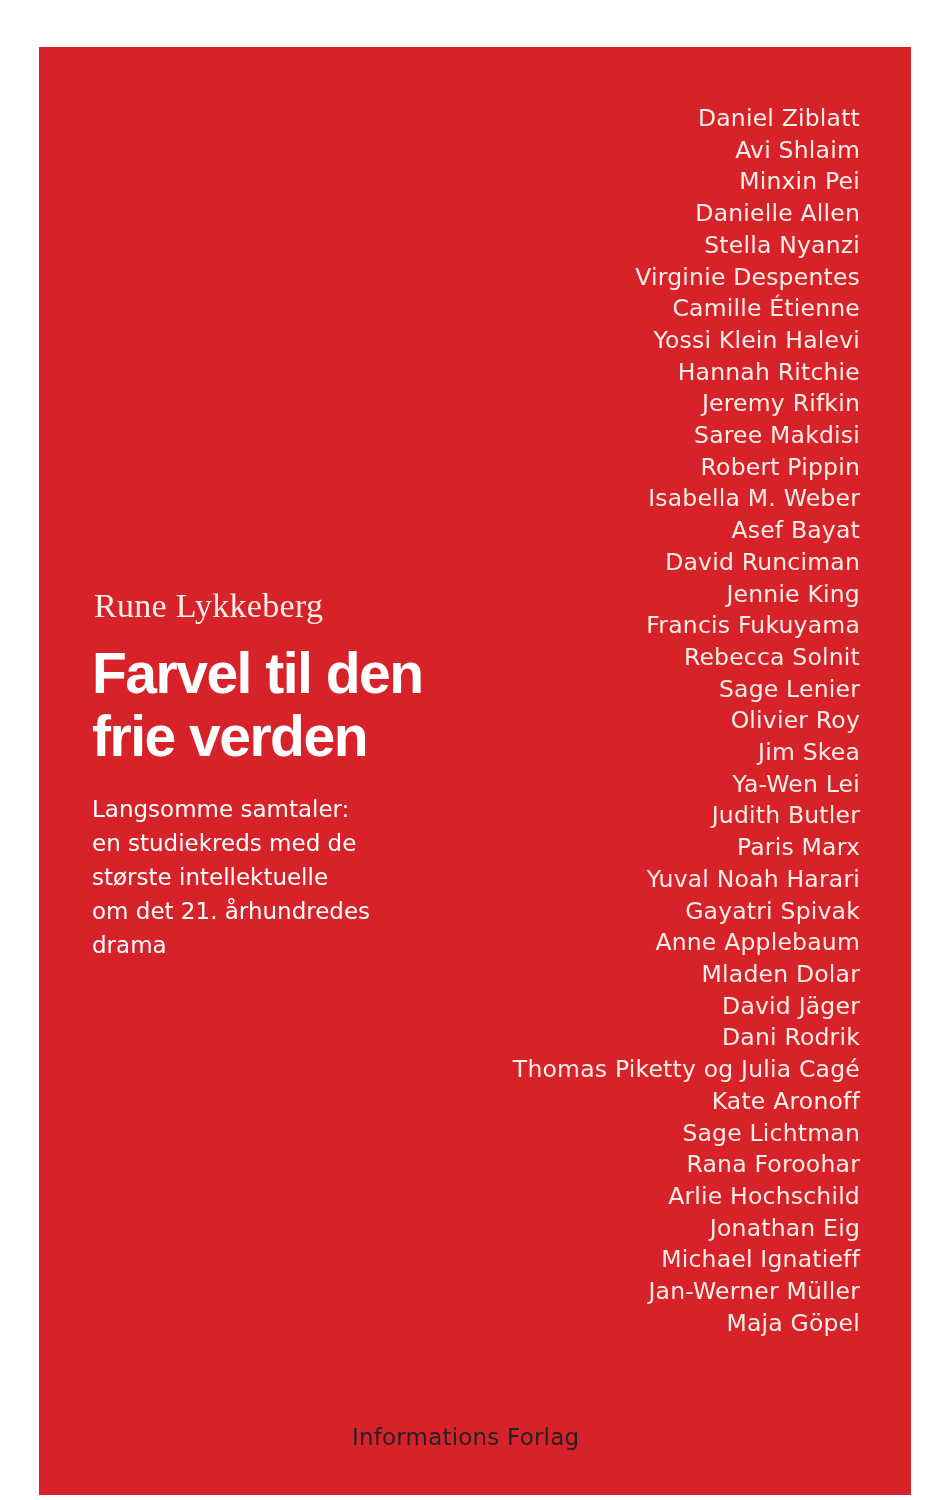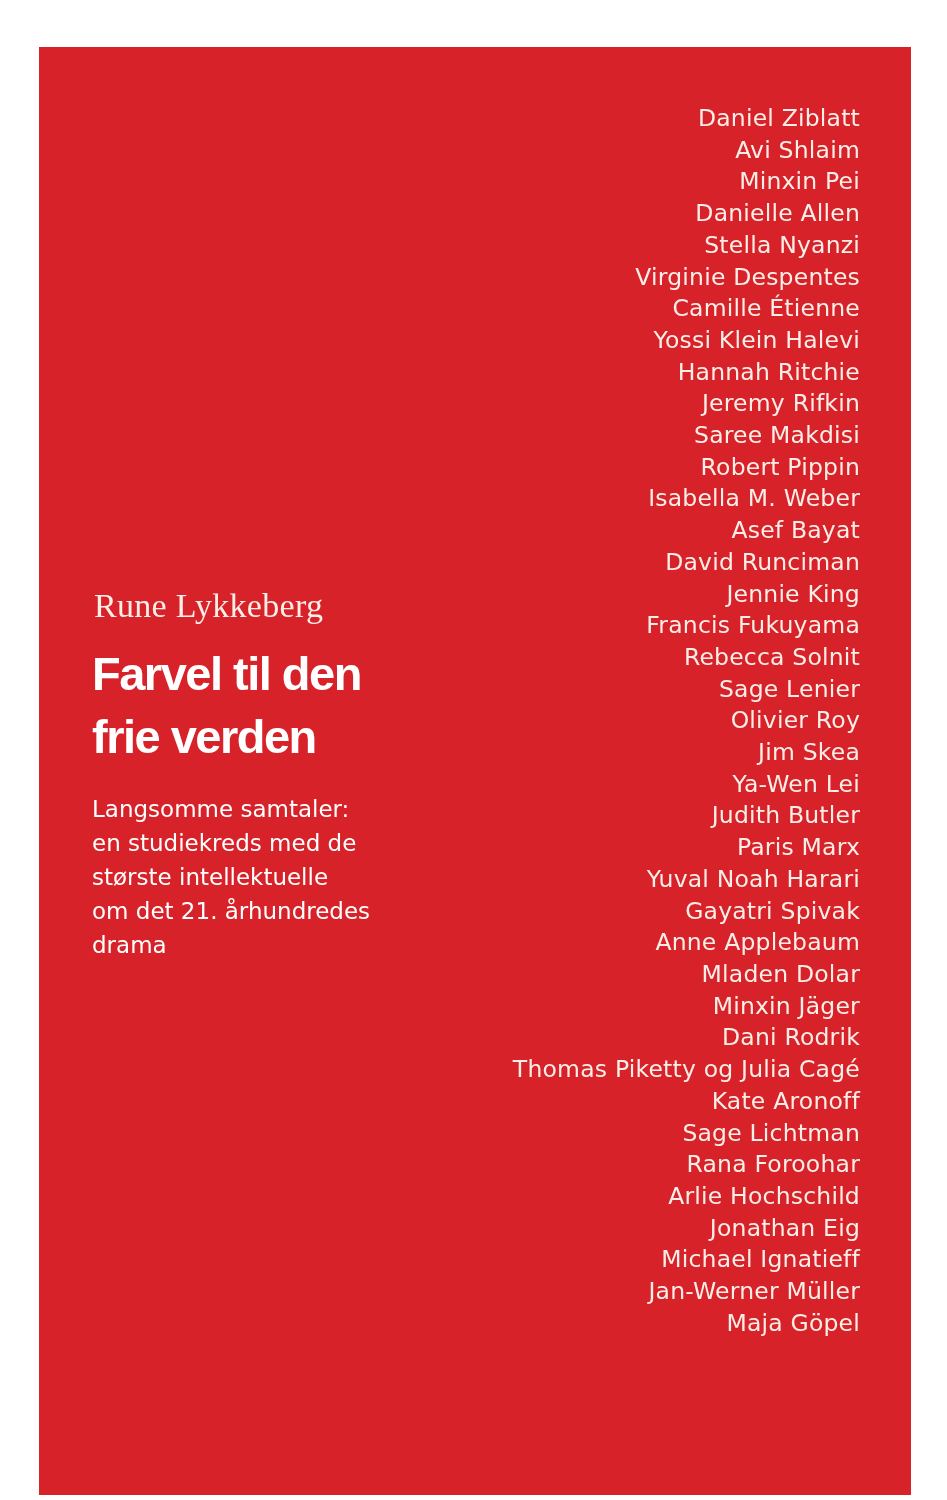--- a/index.html
+++ b/index.html
@@ -51,21 +51,21 @@
     letter-spacing: 0.3px;
     white-space: nowrap;
   }
   .title {
     position: absolute;
     left: 53px;
     top: 595px;
     color: #ffffff;
     font-family: "Liberation Sans", sans-serif;
     font-weight: bold;
-    font-size: 47px;
+    font-size: 57px;
     line-height: 63px;
     letter-spacing: -1.5px;
     margin: 0;
   }
   .title span { display: block; white-space: nowrap; }
   .subtitle {
     position: absolute;
     left: 53px;
     top: 745px;
     color: #ffffff;
@@ -122,21 +122,21 @@
       <li>Sage Lenier</li>
       <li>Olivier Roy</li>
       <li>Jim Skea</li>
       <li>Ya-Wen Lei</li>
       <li>Judith Butler</li>
       <li>Paris Marx</li>
       <li>Yuval Noah Harari</li>
       <li>Gayatri Spivak</li>
       <li>Anne Applebaum</li>
       <li>Mladen Dolar</li>
-      <li>Minxin Jäger</li>
+      <li>David Jäger</li>
       <li>Dani Rodrik</li>
       <li>Thomas Piketty og Julia Cagé</li>
       <li>Kate Aronoff</li>
       <li>Sage Lichtman</li>
       <li>Rana Foroohar</li>
       <li>Arlie Hochschild</li>
       <li>Jonathan Eig</li>
       <li>Michael Ignatieff</li>
       <li>Jan-Werner Müller</li>
       <li>Maja Göpel</li>
@@ -155,13 +155,14 @@
     <span>største intellektuelle</span>
     <span>om det 21. århundredes</span>
     <span>drama</span>
   </p>
 </div>
 
 <div class="publisher">
   <svg class="logo" viewBox="0 0 30 30">
     <path d="M3 27 C2 20 6 10 13 5 C18 2 25 2 26 5 C27 9 20 15 14 20 C9 24 5 28 3 27 Z" fill="#d72229"></path>
   </svg>
+  <span class="name">Informations Forlag</span>
 </div>
 
 </body></html>

